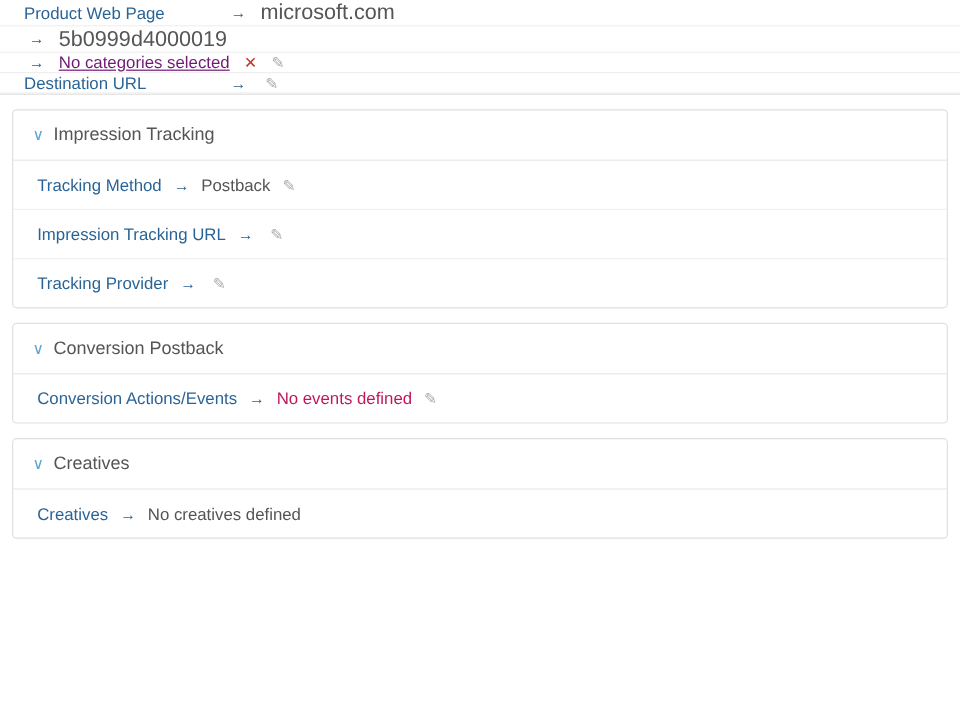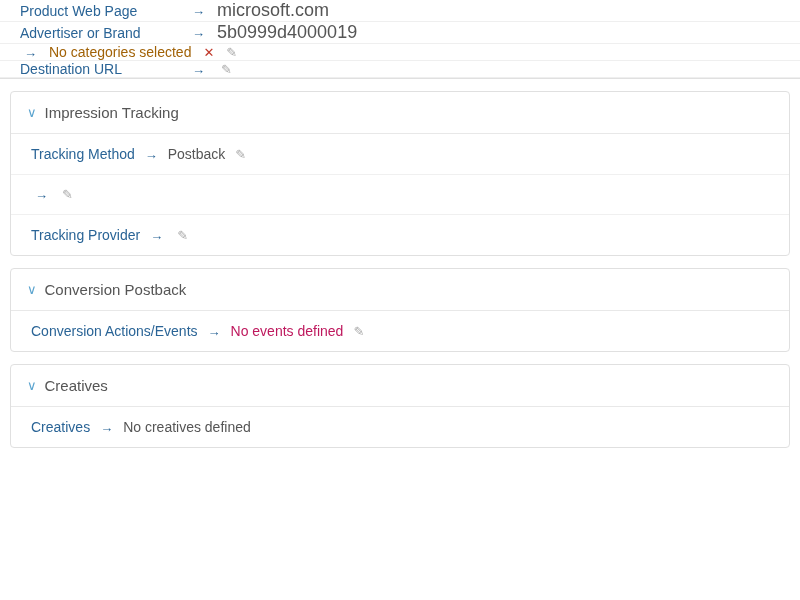--- a/index.html
+++ b/index.html
@@ -43,22 +43,23 @@
     }
 
     .edit-icon {
       color: #aaa;
       font-size: 13px;
       cursor: pointer;
       margin-left: 4px;
     }
 
     .no-categories {
-      color: #a16207;
-      font-size: 14px;
+      color: #701a75;
+      font-size: 14px;
+      text-decoration: underline;
     }
 
     .close-x {
       color: #c0392b;
       font-size: 13px;
       margin-left: 4px;
       cursor: pointer;
     }
 
     .section-block {
@@ -120,21 +121,20 @@
 
 <div class="top-section">
 
   <div class="field-row">
     <span class="field-label">Product Web Page</span>
     <span class="arrow">→</span>
     <span class="field-value">microsoft.com</span>
   </div>
 
   <div class="field-row">
-    <span class="field-label">Advertiser or Brand</span>
     <span class="arrow">→</span>
     <span class="field-value">5b0999d4000019</span>
   </div>
 
   <div class="field-row">
     <span class="arrow">→</span>
     <span class="no-categories">No categories selected</span>
     <span class="close-x">✕</span>
     <span class="edit-icon">✎</span>
   </div>
@@ -154,20 +154,21 @@
   </div>
 
   <div class="section-field-row">
     <span class="field-name">Tracking Method</span>
     <span class="arrow">→</span>
     <span class="postback-value">Postback</span>
     <span class="edit-icon">✎</span>
   </div>
 
   <div class="section-field-row">
+    <span class="field-name">Impression Tracking URL</span>
     <span class="arrow">→</span>
     <span class="edit-icon">✎</span>
   </div>
 
   <div class="section-field-row">
     <span class="field-name">Tracking Provider</span>
     <span class="arrow">→</span>
     <span class="edit-icon">✎</span>
   </div>
 </div>

